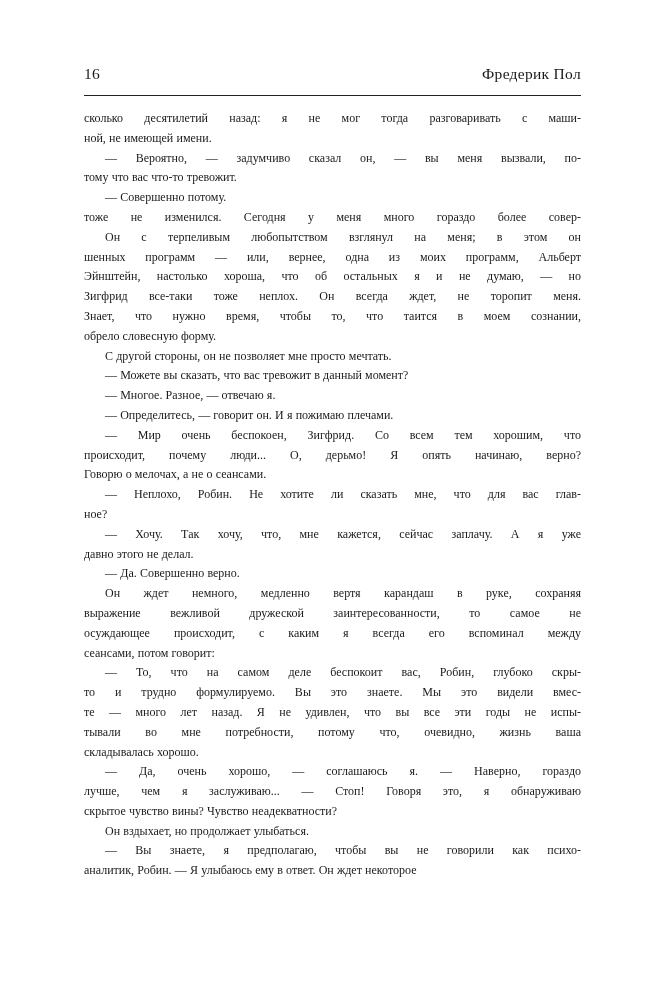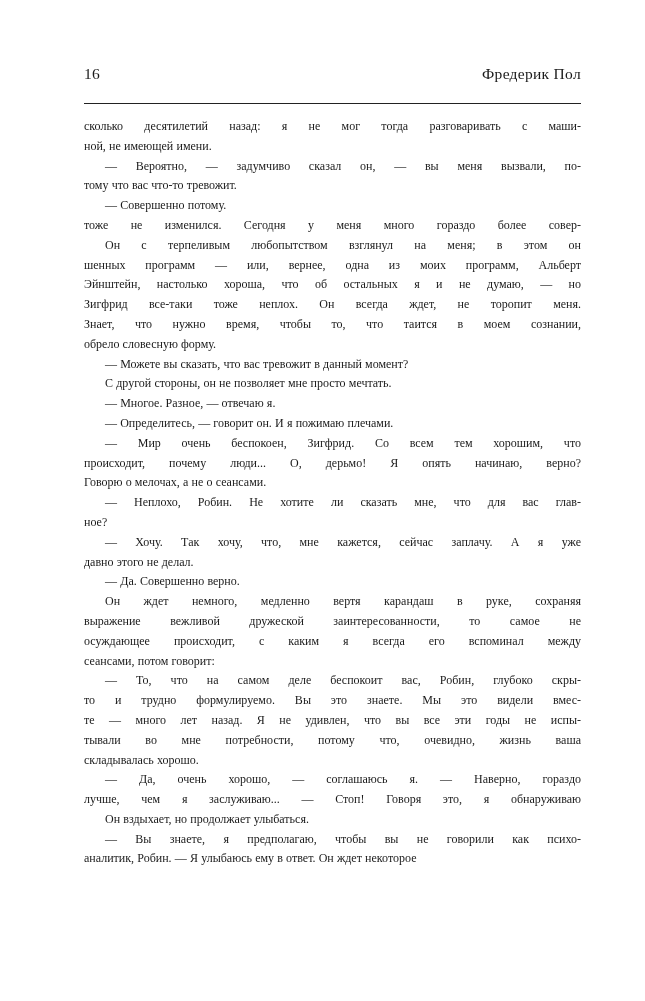--- a/index.html
+++ b/index.html
@@ -20,21 +20,21 @@
     height: 1001px;
     padding: 64px 64px 0 84px;
     background: #ffffff;
   }
   .page-header {
     display: flex;
     justify-content: space-between;
     align-items: flex-end;
     font-size: 15.5px;
     line-height: 20px;
-    padding-bottom: 19px;
+    padding-bottom: 11px;
     border-bottom: 1px solid #222222;
     color: #1a1a1a;
   }
   .page-number {
     letter-spacing: 0.3px;
   }
   .running-title {
     letter-spacing: 0.3px;
   }
   .page-body {
@@ -82,24 +82,24 @@
       <p class="para">
         <span class="line">тоже не изменился. Сегодня у меня много гораздо более совер-</span>
         <span class="line indent">Он с терпеливым любопытством взглянул на меня; в этом он</span>
         <span class="line">шенных программ — или, вернее, одна из моих программ, Альберт</span>
         <span class="line">Эйнштейн, настолько хороша, что об остальных я и не думаю, — но</span>
         <span class="line">Зигфрид все-таки тоже неплох. Он всегда ждет, не торопит меня.</span>
         <span class="line">Знает, что нужно время, чтобы то, что таится в моем сознании,</span>
         <span class="line last">обрело словесную форму.</span>
       </p>
       <p class="para">
-        <span class="line last indent">— Можете вы сказать, что вас тревожит в данный момент?</span>
+        <span class="line last indent">С другой стороны, он не позволяет мне просто мечтать.</span>
       </p>
       <p class="para">
-        <span class="line last indent">С другой стороны, он не позволяет мне просто мечтать.</span>
+        <span class="line last indent">— Можете вы сказать, что вас тревожит в данный момент?</span>
       </p>
       <p class="para">
         <span class="line last indent">— Многое. Разное, — отвечаю я.</span>
       </p>
       <p class="para">
         <span class="line last indent">— Определитесь, — говорит он. И я пожимаю плечами.</span>
       </p>
       <p class="para">
         <span class="line indent">— Мир очень беспокоен, Зигфрид. Со всем тем хорошим, что</span>
         <span class="line">происходит, почему люди... О, дерьмо! Я опять начинаю, верно?</span>
@@ -125,20 +125,21 @@
       <p class="para">
         <span class="line indent">— То, что на самом деле беспокоит вас, Робин, глубоко скры-</span>
         <span class="line">то и трудно формулируемо. Вы это знаете. Мы это видели вмес-</span>
         <span class="line">те — много лет назад. Я не удивлен, что вы все эти годы не испы-</span>
         <span class="line">тывали во мне потребности, потому что, очевидно, жизнь ваша</span>
         <span class="line last">складывалась хорошо.</span>
       </p>
       <p class="para">
         <span class="line indent">— Да, очень хорошо, — соглашаюсь я. — Наверно, гораздо</span>
         <span class="line">лучше, чем я заслуживаю... — Стоп! Говоря это, я обнаруживаю</span>
+        <span class="line last">скрытое чувство вины? Чувство неадекватности?</span>
       </p>
       <p class="para">
         <span class="line last indent">Он вздыхает, но продолжает улыбаться.</span>
       </p>
       <p class="para">
         <span class="line indent">— Вы знаете, я предполагаю, чтобы вы не говорили как психо-</span>
         <span class="line last">аналитик, Робин. — Я улыбаюсь ему в ответ. Он ждет некоторое</span>
       </p>
     </div>
 </div>

